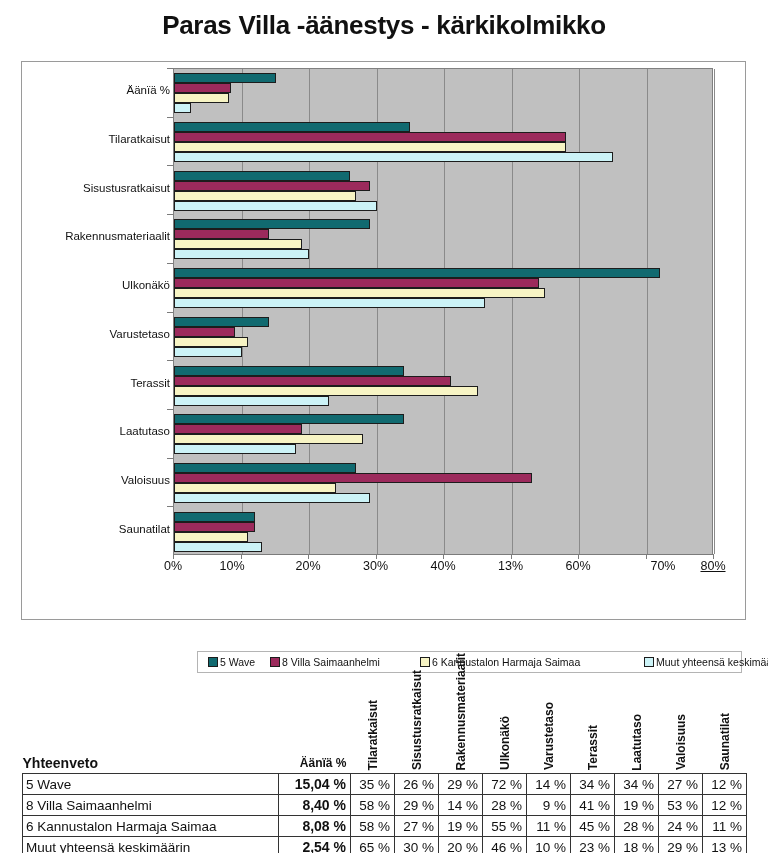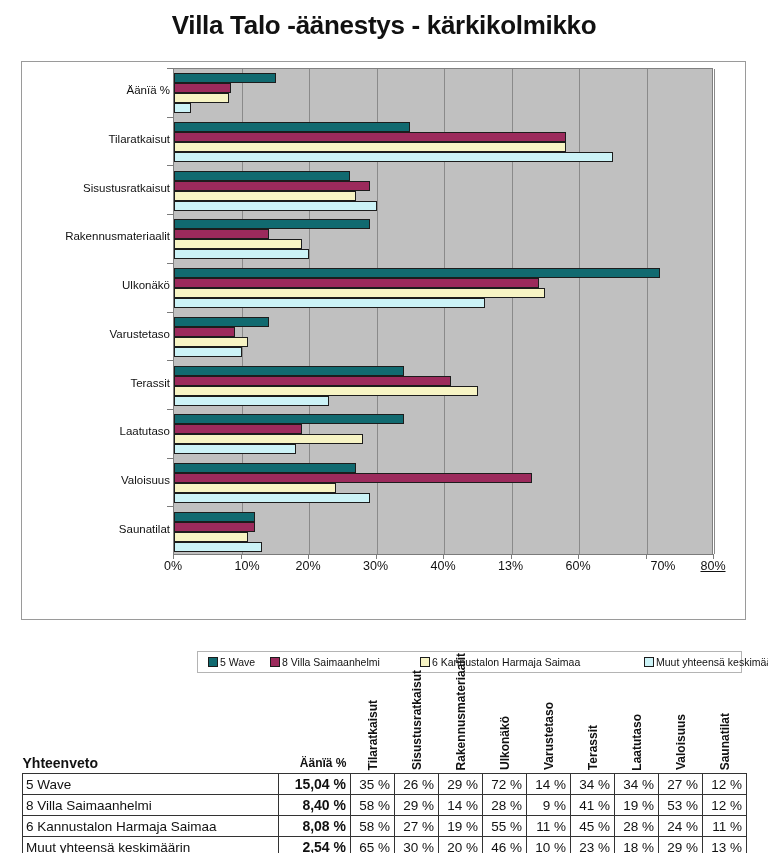--- a/index.html
+++ b/index.html
@@ -100,21 +100,21 @@
     border:1px solid #333;height:20px;font-size:13.5px;
   }
   td.c-name{text-align:left;padding-left:3px;border-left:1px solid #333;}
   td.c-votes{text-align:right;padding-right:4px;font-weight:bold;font-size:14px;}
   td.c-val{text-align:right;padding-right:4px;}
   thead tr{border-bottom:0;}
 </style>
 </head>
 <body>
 
-<div id="chart-title">Villa Talo -äänestys - kärkikolmikko</div>
+<div id="chart-title">Paras Villa -äänestys - kärkikolmikko</div>
 
 <div id="chart-frame">
 
   <div id="cat-labels">
       <div class="cat-label" style="top: 16.35px;">Äänïä %</div>
       <div class="cat-label" style="top: 65.05px;">Tilaratkaisut</div>
       <div class="cat-label" style="top: 113.75px;">Sisustusratkaisut</div>
       <div class="cat-label" style="top: 162.45px;">Rakennusmateriaalit</div>
       <div class="cat-label" style="top: 211.15px;">Ulkonäkö</div>
       <div class="cat-label" style="top: 259.85px;">Varustetaso</div>
@@ -172,21 +172,21 @@
       <div class="bar s0" title="5 Wave: 12" style="left: 0px; top: 442.65px; width: 81px; height: 10px;"></div>
       <div class="bar s1" title="8 Villa Saimaanhelmi: 12" style="left: 0px; top: 452.65px; width: 81px; height: 10px;"></div>
       <div class="bar s2" title="6 Kannustalon Harmaja Saimaa: 11" style="left: 0px; top: 462.65px; width: 74.25px; height: 10px;"></div>
       <div class="bar s3" title="Muut yhteensä keskimäärin: 13" style="left: 0px; top: 472.65px; width: 87.75px; height: 10px;"></div>
     </div>
 
   <div id="axis-line"></div>
 
   <div id="x-labels">
       <div class="x-lab" style="left: 0px;">0%</div>
-      <div class="x-lab" style="left: 74px;">10%</div>
+      <div class="x-lab" style="left: 59px;">10%</div>
       <div class="x-lab" style="left: 135px;">20%</div>
       <div class="x-lab" style="left: 202.5px;">30%</div>
       <div class="x-lab" style="left: 270px;">40%</div>
       <div class="x-lab" style="left: 337.5px;">13%</div>
       <div class="x-lab" style="left: 405px;">60%</div>
       <div class="x-lab" style="left: 472.5px; text-align: right;">70%</div>
       <div class="x-lab" style="left: 540px; text-decoration: underline;">80%</div>
     </div>
 
   <div id="legend" style="position: absolute;">

